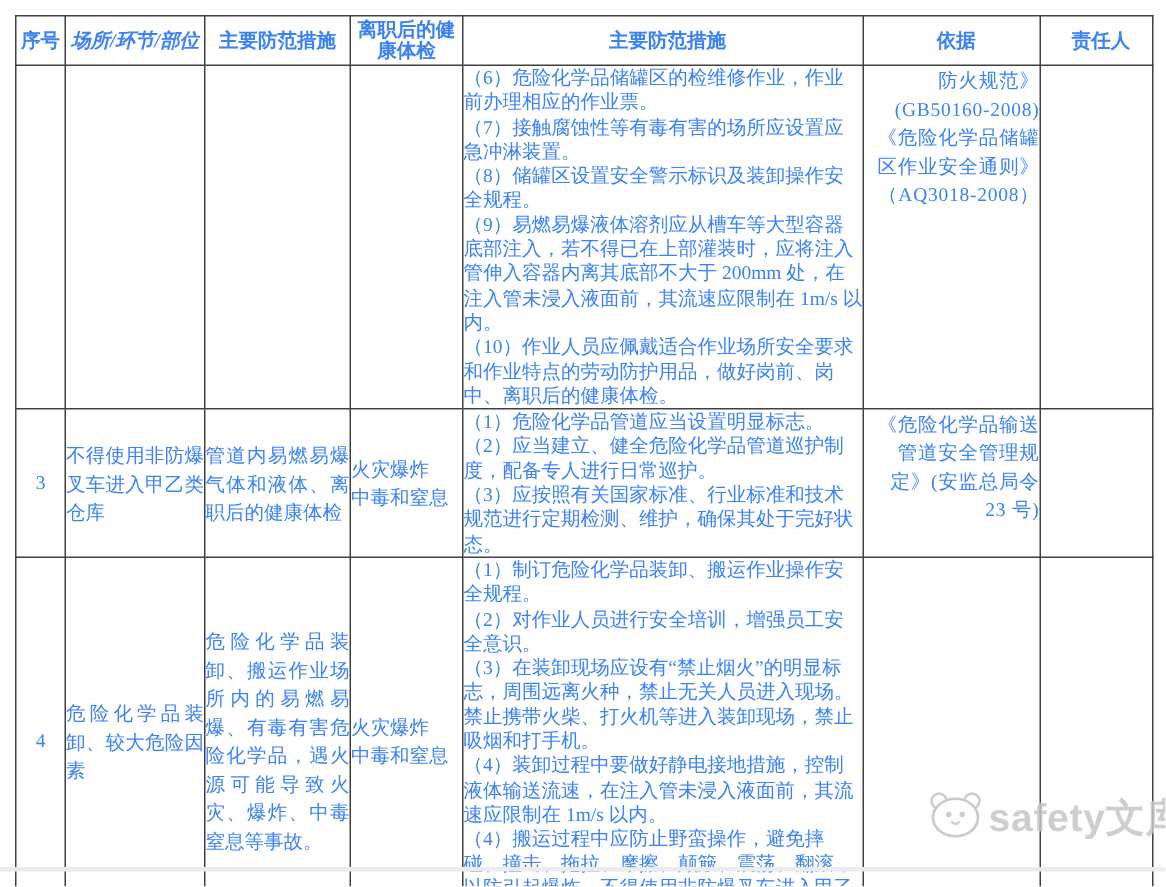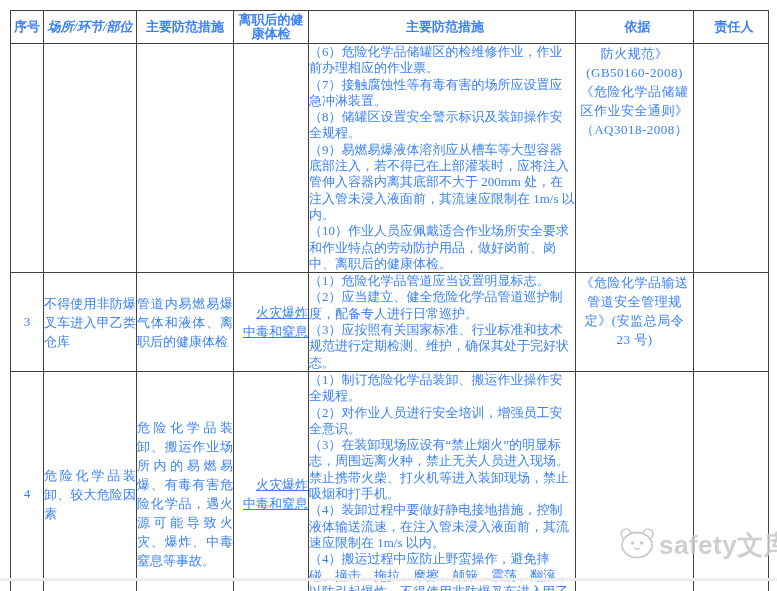--- a/index.html
+++ b/index.html
@@ -37,34 +37,33 @@
   tr.hdr th.h-nowrap{white-space:nowrap;font-style:italic;}
   
   td.c-seq{text-align:center;vertical-align:middle;}
   td.c-place, td.c-factors{
     text-align:justify;text-justify:inter-ideograph;
     vertical-align:middle;
     padding:2px 7px;
     line-height:19px;
   }
   td.c-acc{
-    text-align:right;vertical-align:middle;
+    text-align:left;vertical-align:middle;
     line-height:19px;
     white-space:pre-line;
-    text-decoration:underline;
   }
   td.c-measures{
     vertical-align:top;text-align:left;
     padding:4px 4px 2px 6px;
     line-height:16.3px;
     white-space:pre-line;
     margin-top:20px;
   }
   td.c-basis{
-    vertical-align:top;text-align:center;
+    vertical-align:top;text-align:right;
     padding:4px 4px 2px 6px;
     line-height:19px;
     white-space:pre-line;
     letter-spacing:0.5px;
   }
   td.c-resp{text-align:center;vertical-align:middle;}
   tr.section-row td{
     font-weight:bold;
     text-align:left;
     padding:1px 4px;

